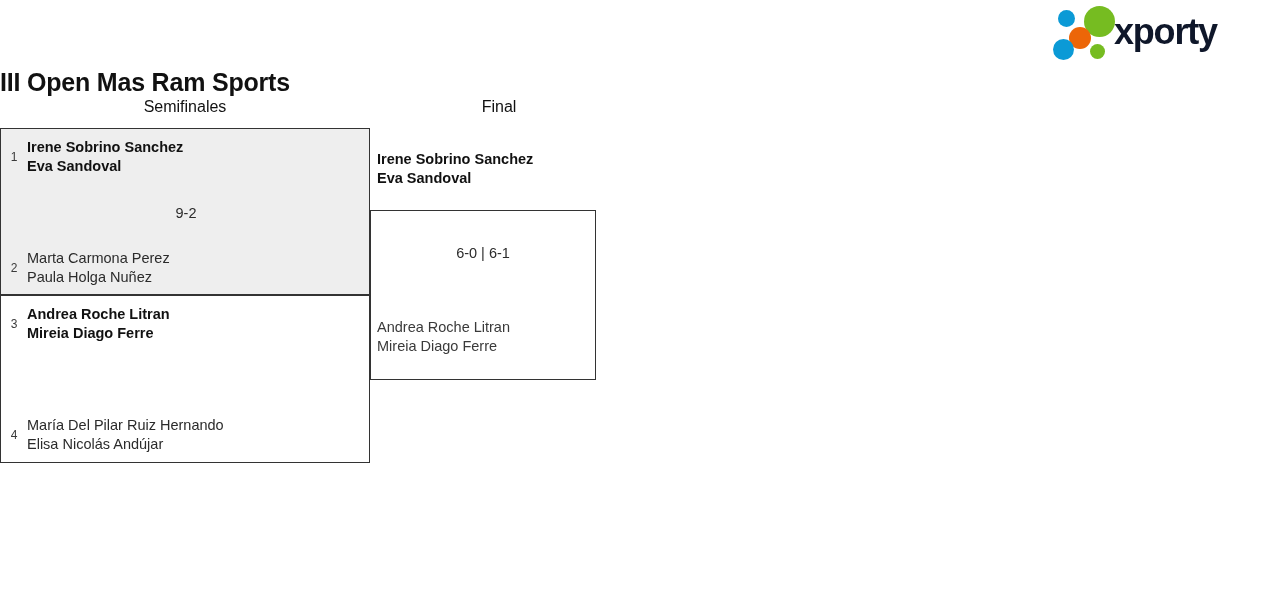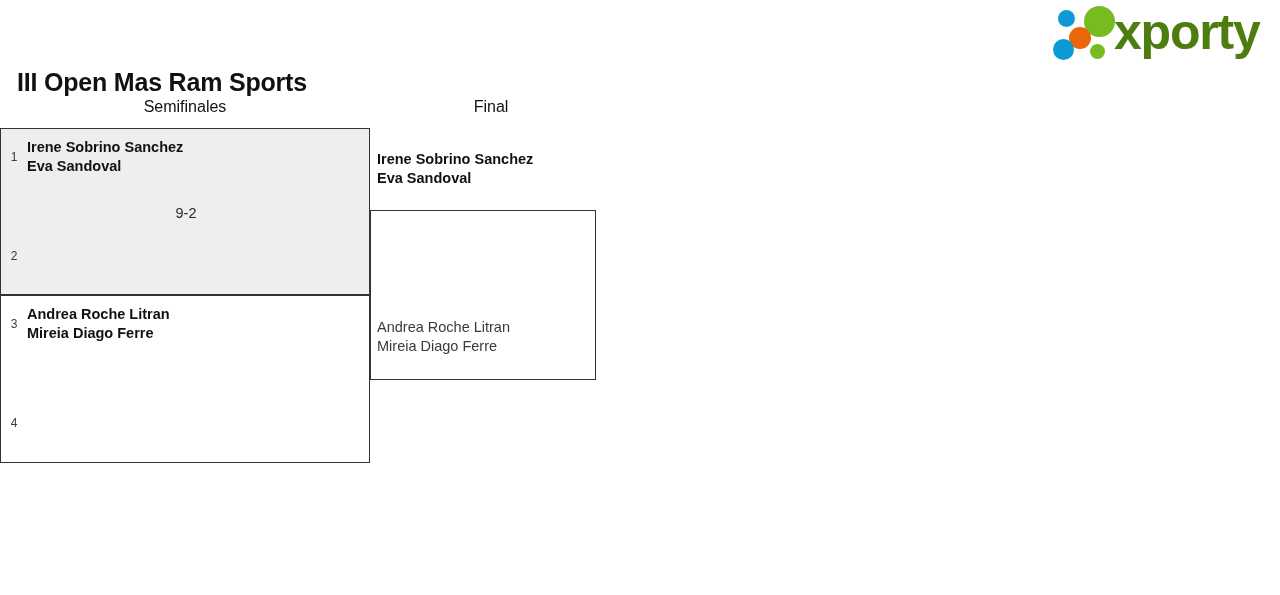--- a/index.html
+++ b/index.html
@@ -21,21 +21,21 @@
     position: absolute;
     left: 0px;
     top: 0px;
     font-size: 25px;
     font-weight: bold;
     line-height: 33px;
     letter-spacing: -0.2px;
     color: #111111;
     white-space: pre;
   }
-  .title-line { display: block; padding-left: 17px; }
+  .title-line { display: block; }
 
   
   .logo {
     position: absolute;
     left: 1050px;
     top: 4px;
     width: 224px;
     height: 58px;
   }
   .logo-dots {
@@ -48,39 +48,39 @@
   .dot { position: absolute; border-radius: 50%; }
   .dot-blue-sm  { left: 8px;  top: 6px;  width: 17px; height: 17px; background: #0b9ad6; }
   .dot-green-lg { left: 34px; top: 2px;  width: 31px; height: 31px; background: #76bc21; }
   .dot-orange   { left: 19px; top: 23px; width: 22px; height: 22px; background: #ec6608; }
   .dot-blue-lg  { left: 3px;  top: 35px; width: 21px; height: 21px; background: #0b9ad6; }
   .dot-green-sm { left: 40px; top: 40px; width: 15px; height: 15px; background: #76bc21; }
   .logo-word {
     position: absolute;
     left: 64px;
     top: -1px;
-    font-size: 50px;
+    font-size: 36px;
     line-height: 58px;
     font-weight: bold;
-    color: #4d7c0f;
+    color: #0f172a;
     letter-spacing: -1.2px;
   }
 
   
   .round-label {
     position: absolute;
     top: 96px;
     font-size: 16px;
     line-height: 22px;
     color: #111111;
     text-align: center;
     white-space: nowrap;
   }
   .round-semis { left: 0px;   width: 370px; text-align: center; }
-  .round-final { left: 378px; width: 226px; }
+  .round-final { left: 386px; width: 226px; }
 
   
   .bracket { position: absolute; left: 0; top: 0; width: 1280px; height: 595px; }
 
   .match-box {
     position: absolute;
     box-sizing: border-box;
     border: 1px solid #333333;
   }
   .sf1 {
@@ -211,33 +211,36 @@
   <div class="connector"></div>
 
   <div class="match-box sf1">
     <div class="team team-top">
       <span class="seed">1</span>
       <span class="names winner"><span>Irene Sobrino Sanchez</span><br><span>Eva Sandoval</span></span>
     </div>
     <div class="score">9-2</div>
     <div class="team team-bottom">
       <span class="seed">2</span>
+      <span class="names"><span>Marta Carmona Perez</span><br><span>Paula Holga Nuñez</span></span>
     </div>
   </div>
 
   <div class="match-box sf2">
     <div class="team team-top">
       <span class="seed">3</span>
       <span class="names winner"><span>Andrea Roche Litran</span><br><span>Mireia Diago Ferre</span></span>
     </div>
     <div class="team team-bottom">
       <span class="seed">4</span>
+      <span class="names"><span>María Del Pilar Ruiz Hernando</span><br><span>Elisa Nicolás Andújar</span></span>
     </div>
   </div>
 
   <div class="final-winner"><span>Irene Sobrino Sanchez</span><br><span>Eva Sandoval</span></div>
 
   <div class="match-box final-box"></div>
 
+  <div class="final-score">6-0 | 6-1</div>
 
   <div class="final-loser"><span>Andrea Roche Litran</span><br><span>Mireia Diago Ferre</span></div>
 
 </div>
 
 </body></html>

